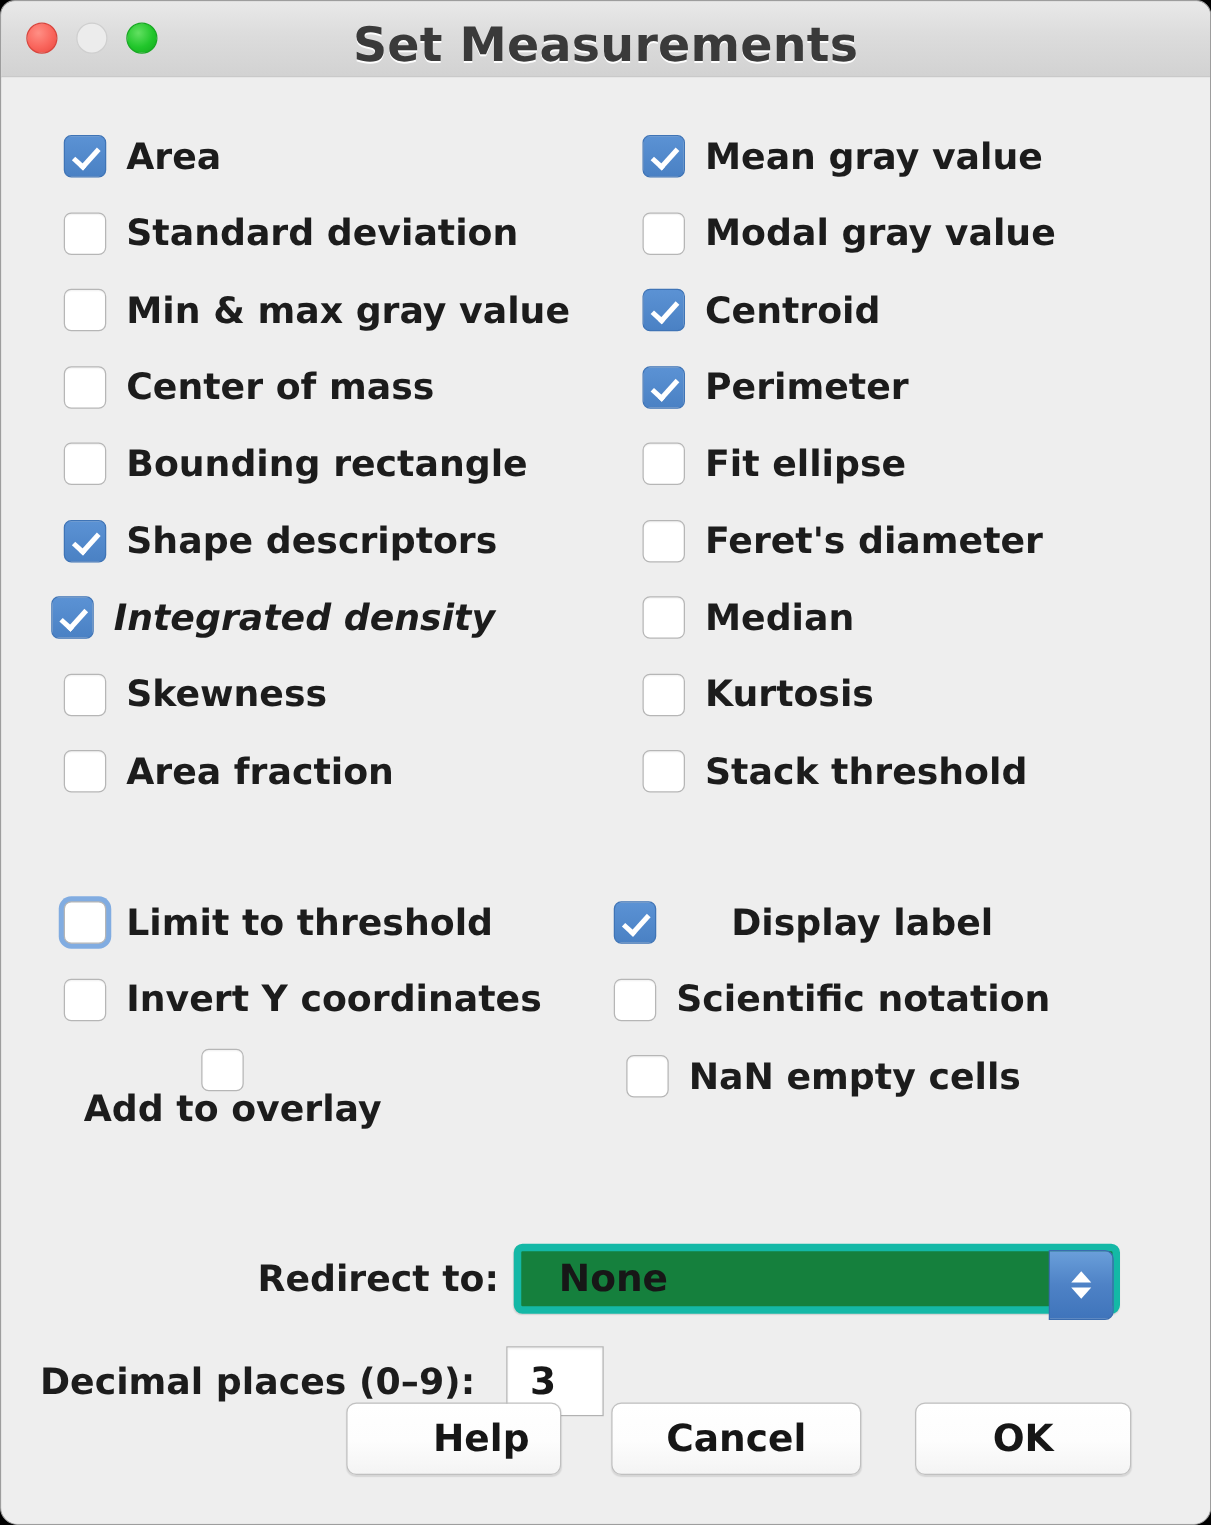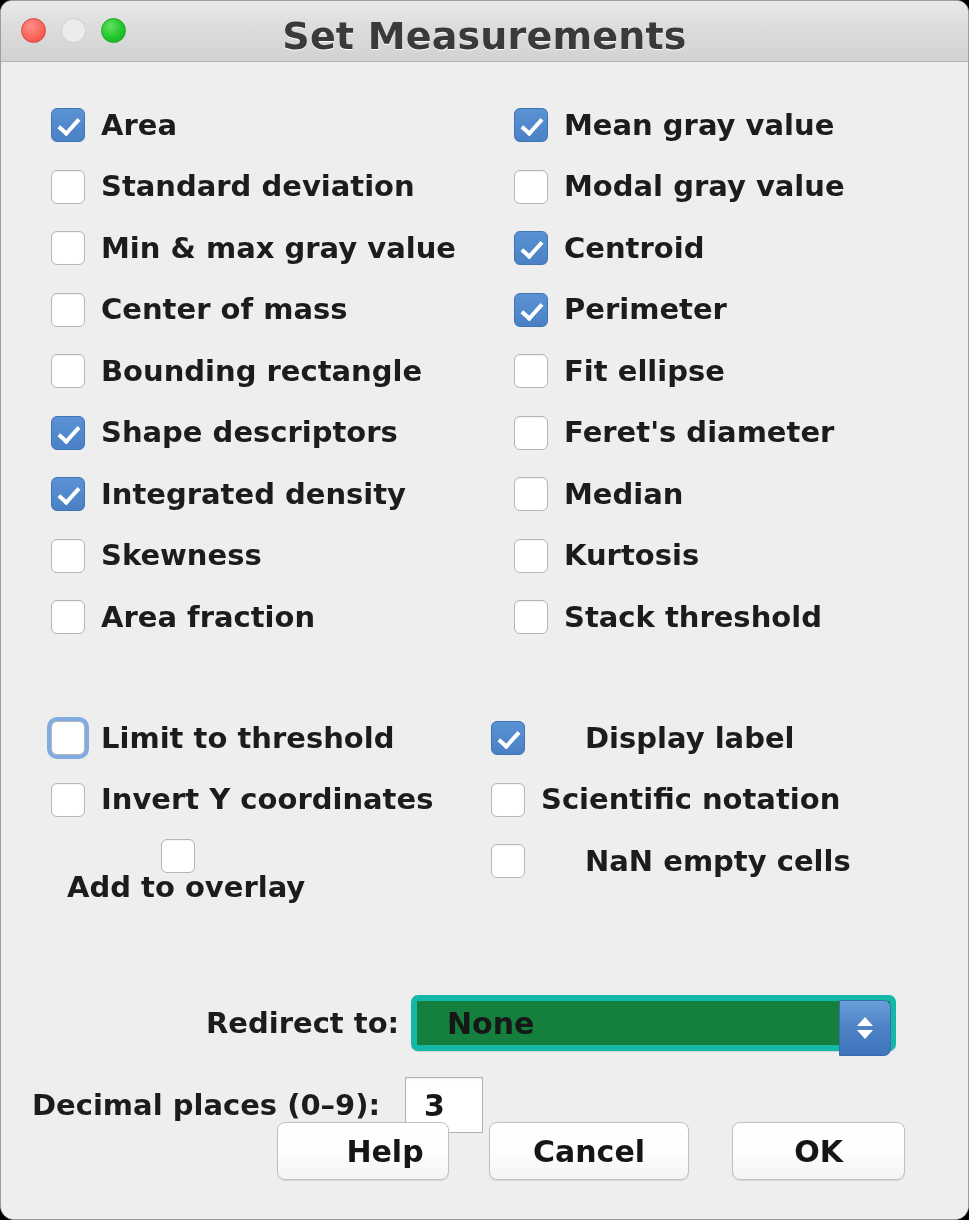--- a/index.html
+++ b/index.html
@@ -283,21 +283,21 @@
           <div class="cb-label">Center of mass</div>
         </div>
         <div class="cb-row" style="left: 50px; top: 287px;">
           <div class="box off"></div>
           <div class="cb-label">Bounding rectangle</div>
         </div>
         <div class="cb-row" style="left: 50px; top: 348.5px;">
           <div class="box on"></div>
           <div class="cb-label">Shape descriptors</div>
         </div>
-        <div class="cb-row" style="left: 50px; top: 410px;">
+        <div class="cb-row" style="left: 40px; top: 410px; font-style: italic;">
           <div class="box on"></div>
           <div class="cb-label">Integrated density</div>
         </div>
         <div class="cb-row" style="left: 50px; top: 471.5px;">
           <div class="box off"></div>
           <div class="cb-label">Skewness</div>
         </div>
         <div class="cb-row" style="left: 50px; top: 533px;">
           <div class="box off"></div>
           <div class="cb-label">Area fraction</div>
@@ -359,21 +359,21 @@
       </div>
     <div id="opt-right">
         <div class="cb-row" style="left: 490px; top: 654px; gap: 44px;">
           <div class="box on"></div>
           <div class="cb-label">Display label</div>
         </div>
         <div class="cb-row" style="left: 490px; top: 715.5px;">
           <div class="box off"></div>
           <div class="cb-label">Scientific notation</div>
         </div>
-        <div class="cb-row" style="left: 490px; top: 777px; gap: 44px;">
+        <div class="cb-row" style="left: 500px; top: 777px;">
           <div class="box off"></div>
           <div class="cb-label">NaN empty cells</div>
         </div>
       </div>
 
     <div class="redirect-row">
       <div class="redirect-label">Redirect to:</div>
       <div class="combo">
         <div class="combo-value">None</div>
         <div class="combo-arrow">

